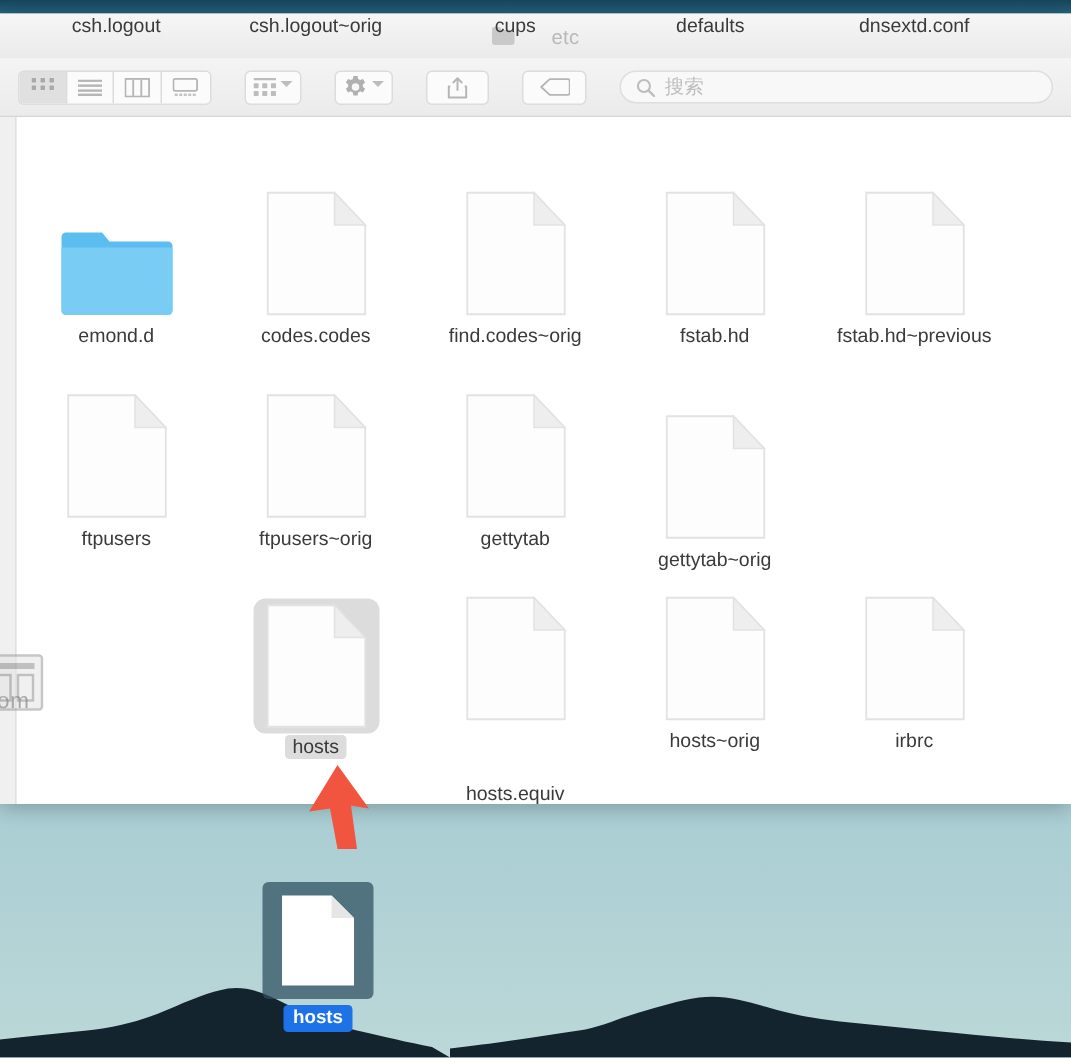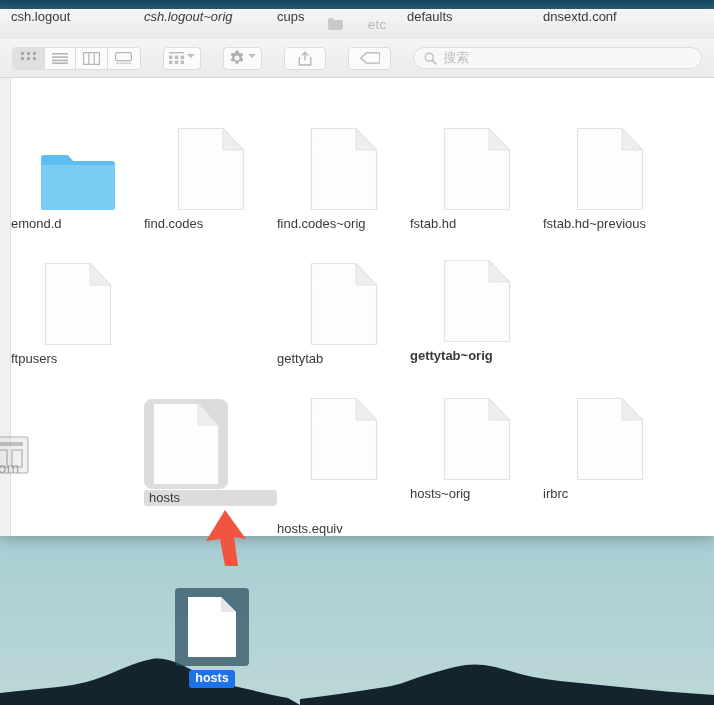--- a/index.html
+++ b/index.html
@@ -85,21 +85,21 @@
     margin-left:auto; height:22px; width:300px; border:1px solid #dedede;
     border-radius:11px; background:#f8f8f8; display:flex; align-items:center;
     gap:6px; padding:0 10px;
   }
   .search span{ font-size:13px; color:#bdbdbd; }
 
   
   .filearea{ position:relative; height:458px; background:#fff; display:flex; }
   .sidebar-strip{ width:11px; height:100%; background:#f0f0f0; border-right:1px solid #e0e0e0; }
   .grid{ flex:1; position:relative; }
-  .cell{ position:absolute; width:133px; display:flex; flex-direction:column; }
+  .cell{ position:absolute; width:133px; display:flex; flex-direction:column; align-items:center; }
   .iconwrap{ height:82px; display:flex; align-items:flex-end; justify-content:center; }
   .iconwrap.sel{
     background:#dcdcdc; border-radius:8px; width:84px; height:90px;
     align-items:center; margin-bottom:-4px;
   }
   .lbl{ font-size:13px; color:#3a3a3a; margin-top:5px; white-space:nowrap; line-height:16px; }
   .lbl.sel{ background:#dcdcdc; border-radius:3px; padding:0 5px; }
 
   .wm{
     position:absolute; left:-12px; top:349px; width:44px; height:56px;
@@ -240,21 +240,21 @@
       <span>搜索</span>
     </div>
   </div>
 
   <div class="filearea">
     <div class="sidebar-strip"></div>
     <div class="grid" id="grid">
         <div class="cell row-labels-only" style="left: 0px; top: -74px;">
           <div class="lbl">csh.logout</div>
         </div>
-        <div class="cell row-labels-only" style="left: 133px; top: -74px; font-style: italic;">
+        <div class="cell row-labels-only" style="left: 133px; top: -74px;">
           <div class="lbl">csh.logout~orig</div>
         </div>
         <div class="cell row-labels-only" style="left: 266px; top: -74px;">
           <div class="lbl">cups</div>
         </div>
         <div class="cell row-labels-only" style="left: 396px; top: -74px;">
           <div class="lbl">defaults</div>
         </div>
         <div class="cell row-labels-only" style="left: 532px; top: -74px;">
           <div class="lbl">dnsextd.conf</div>
@@ -268,21 +268,21 @@
           </div>
           <div class="lbl">emond.d</div>
         </div>
         <div class="cell" style="left: 133px; top: 51px;">
           <div class="iconwrap">
             <svg width="68" height="84" viewBox="0 0 68 84">
   <path d="M1.5,1.5 L46,1.5 L66.5,23 L66.5,82.5 L1.5,82.5 Z" fill="#fdfdfd" stroke="#e2e2e2" stroke-width="1.2"></path>
   <path d="M46,1.5 L66.5,23 L46,23 Z" fill="#eeeeee" stroke="#e2e2e2" stroke-width="1"></path>
 </svg>
           </div>
-          <div class="lbl">find.codes</div>
+          <div class="lbl">codes.codes</div>
         </div>
         <div class="cell" style="left: 266px; top: 51px;">
           <div class="iconwrap">
             <svg width="68" height="84" viewBox="0 0 68 84">
   <path d="M1.5,1.5 L46,1.5 L66.5,23 L66.5,82.5 L1.5,82.5 Z" fill="#fdfdfd" stroke="#e2e2e2" stroke-width="1.2"></path>
   <path d="M46,1.5 L66.5,23 L46,23 Z" fill="#eeeeee" stroke="#e2e2e2" stroke-width="1"></path>
 </svg>
           </div>
           <div class="lbl">find.codes~orig</div>
         </div>
@@ -306,30 +306,39 @@
         </div>
         <div class="cell" style="left: 0px; top: 186px;">
           <div class="iconwrap">
             <svg width="68" height="84" viewBox="0 0 68 84">
   <path d="M1.5,1.5 L46,1.5 L66.5,23 L66.5,82.5 L1.5,82.5 Z" fill="#fdfdfd" stroke="#e2e2e2" stroke-width="1.2"></path>
   <path d="M46,1.5 L66.5,23 L46,23 Z" fill="#eeeeee" stroke="#e2e2e2" stroke-width="1"></path>
 </svg>
           </div>
           <div class="lbl">ftpusers</div>
         </div>
+        <div class="cell" style="left: 133px; top: 186px;">
+          <div class="iconwrap">
+            <svg width="68" height="84" viewBox="0 0 68 84">
+  <path d="M1.5,1.5 L46,1.5 L66.5,23 L66.5,82.5 L1.5,82.5 Z" fill="#fdfdfd" stroke="#e2e2e2" stroke-width="1.2"></path>
+  <path d="M46,1.5 L66.5,23 L46,23 Z" fill="#eeeeee" stroke="#e2e2e2" stroke-width="1"></path>
+</svg>
+          </div>
+          <div class="lbl">ftpusers~orig</div>
+        </div>
         <div class="cell" style="left: 266px; top: 186px;">
           <div class="iconwrap">
             <svg width="68" height="84" viewBox="0 0 68 84">
   <path d="M1.5,1.5 L46,1.5 L66.5,23 L66.5,82.5 L1.5,82.5 Z" fill="#fdfdfd" stroke="#e2e2e2" stroke-width="1.2"></path>
   <path d="M46,1.5 L66.5,23 L46,23 Z" fill="#eeeeee" stroke="#e2e2e2" stroke-width="1"></path>
 </svg>
           </div>
           <div class="lbl">gettytab</div>
         </div>
-        <div class="cell" style="left: 399px; top: 183px; font-weight: bold;">
+        <div class="cell" style="left: 399px; top: 200px;">
           <div class="iconwrap">
             <svg width="68" height="84" viewBox="0 0 68 84">
   <path d="M1.5,1.5 L46,1.5 L66.5,23 L66.5,82.5 L1.5,82.5 Z" fill="#fdfdfd" stroke="#e2e2e2" stroke-width="1.2"></path>
   <path d="M46,1.5 L66.5,23 L46,23 Z" fill="#eeeeee" stroke="#e2e2e2" stroke-width="1"></path>
 </svg>
           </div>
           <div class="lbl">gettytab~orig</div>
         </div>
         <div class="cell" style="left: 133px; top: 321px;">
           <div class="iconwrap sel">

